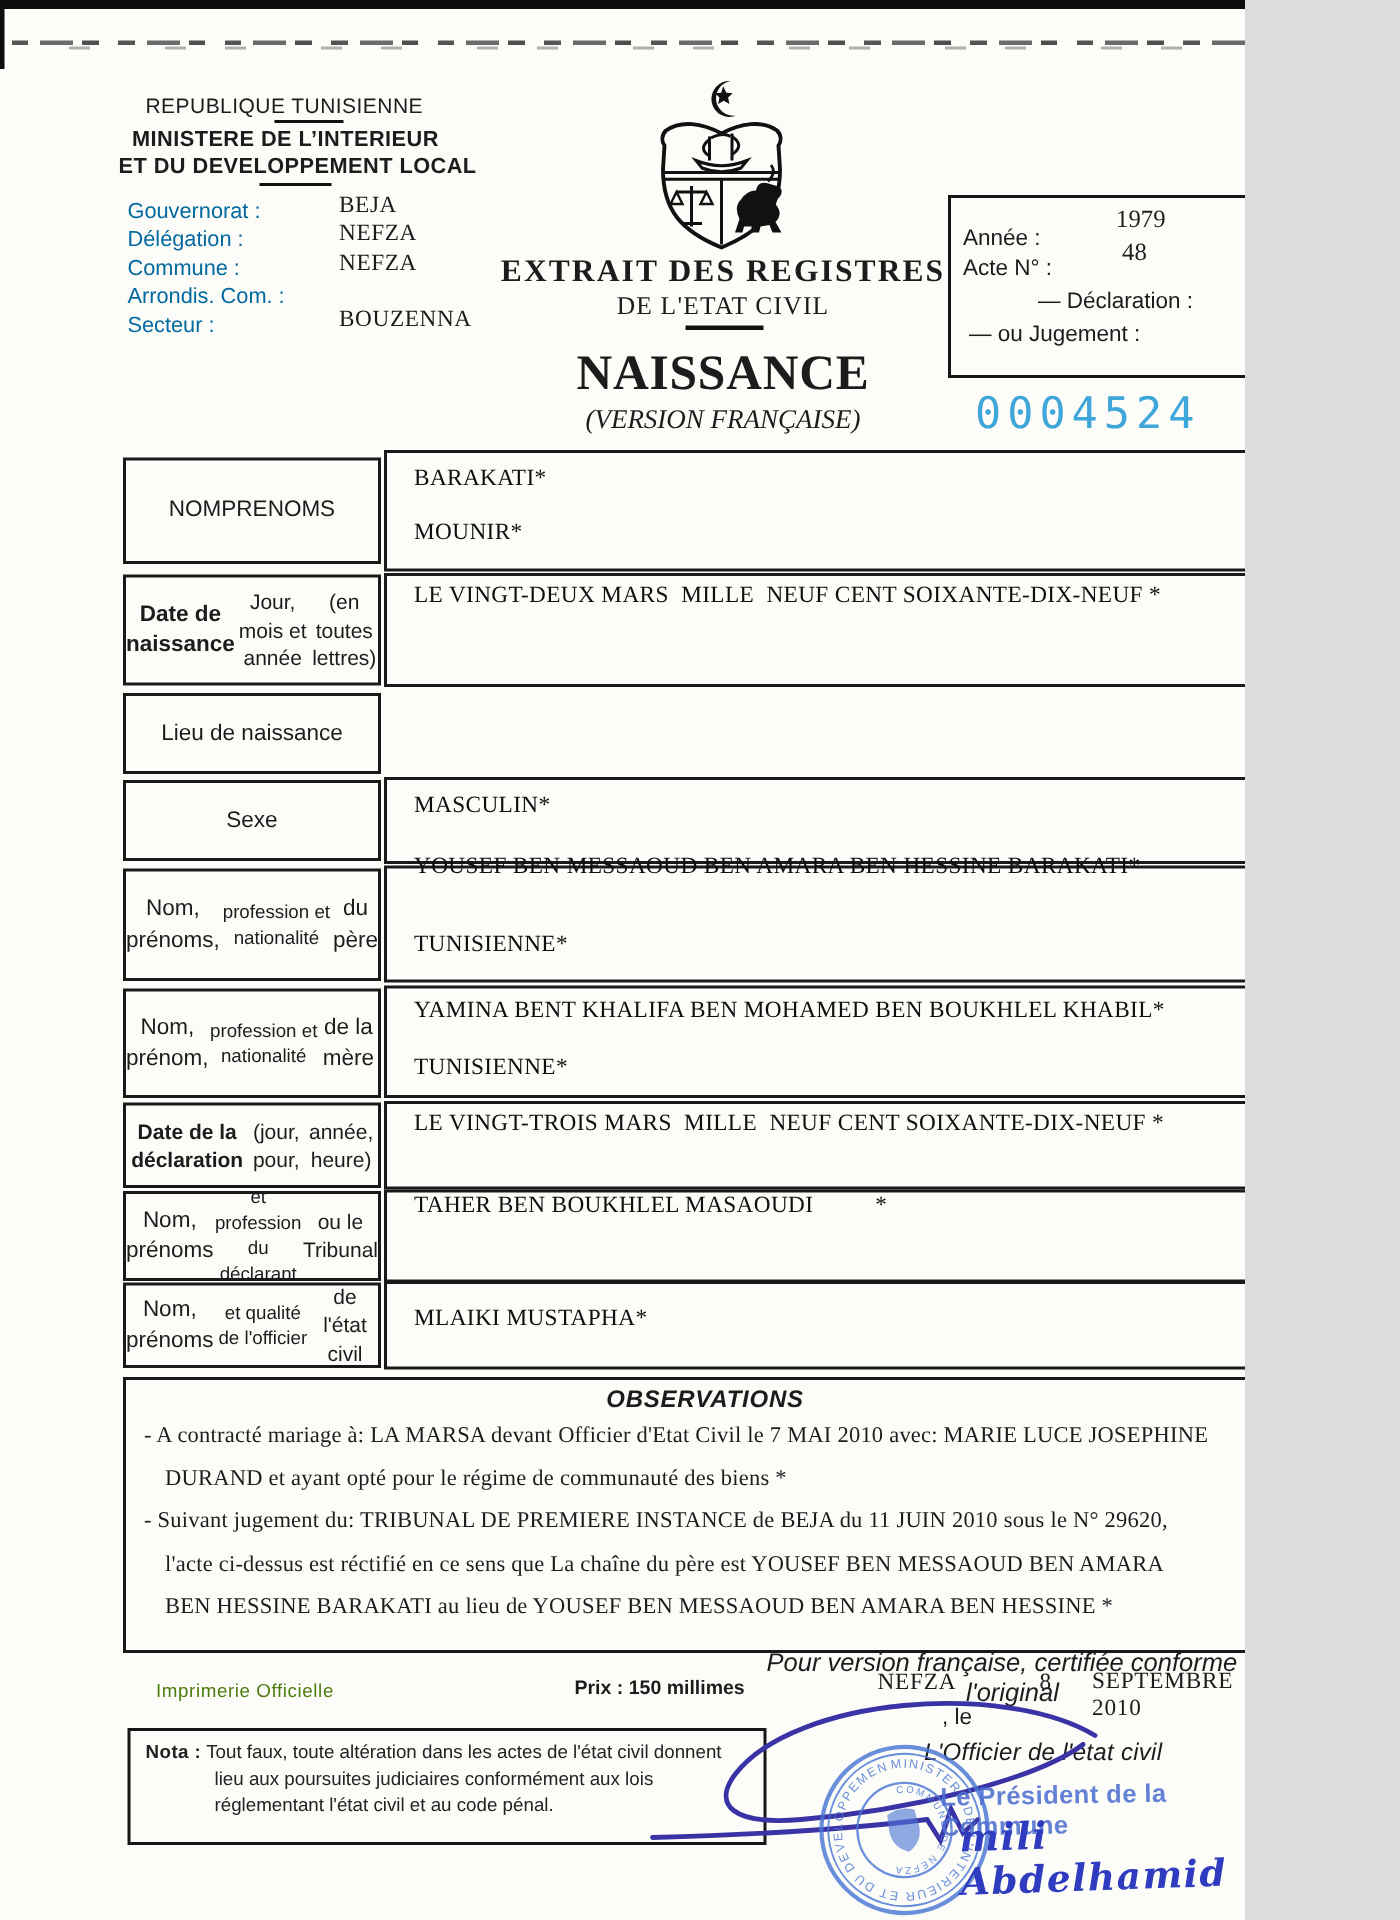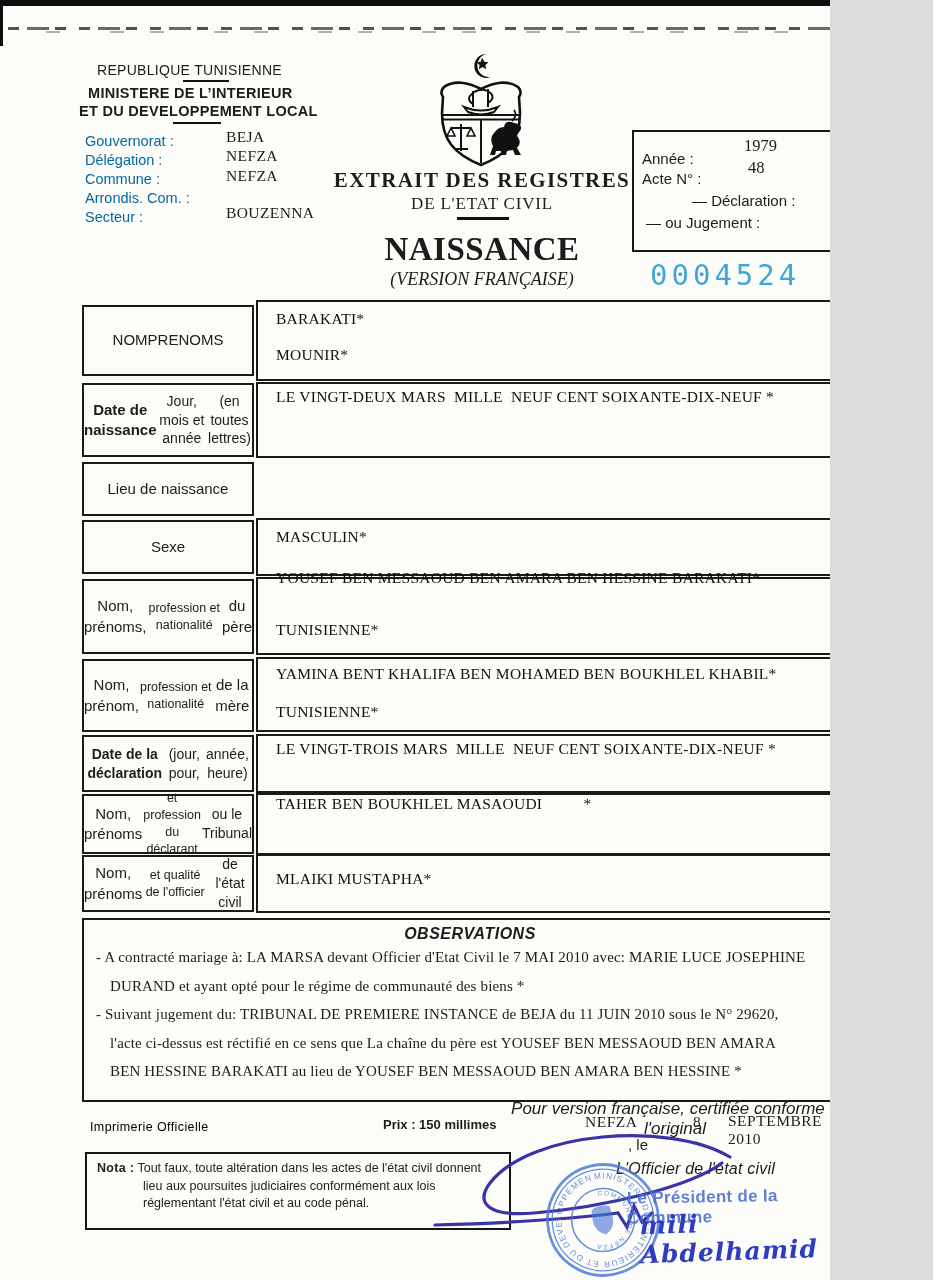--- a/index.html
+++ b/index.html
@@ -54,21 +54,21 @@
   .r8l{top:794px;height:56px;} .r8v{top:793px;height:58px;}
   .r9l{top:855px;height:53px;} .r9v{top:854px;height:55px;}
 
   
   .obsbox{position:absolute;left:82px;top:918px;width:772px;height:180px;border:2px solid #1a1a1a;}
   .obs-title{text-align:center;font-style:italic;font-weight:bold;font-size:16px;letter-spacing:.5px;margin-top:5px;}
   .obs-line{font-family:"Liberation Serif",serif;font-size:15px;line-height:28.5px;padding-left:12px;letter-spacing:.15px;}
   .obs-line.ind{padding-left:26px;}
 
   
-  .f-impr{position:absolute;left:90px;top:1120px;font-size:12.5px;color:#000000;letter-spacing:.4px;}
+  .f-impr{position:absolute;left:104px;top:1120px;font-size:12.5px;color:#4d7c0f;letter-spacing:.4px;}
   .f-prix{position:absolute;left:383px;top:1117px;font-size:13px;font-weight:600;}
   .f-pour{position:absolute;left:485px;top:1099px;width:380px;text-align:center;font-style:italic;font-size:17px;}
   .f-place{position:absolute;left:585px;top:1113px;font-family:"Liberation Serif",serif;font-size:15.5px;letter-spacing:.5px;}
   .f-day{position:absolute;left:693px;top:1113px;font-family:"Liberation Serif",serif;font-size:15.5px;}
   .f-month{position:absolute;left:728px;top:1112px;font-family:"Liberation Serif",serif;font-size:15.5px;letter-spacing:.5px;}
   .f-le{position:absolute;left:628px;top:1136px;font-size:15px;}
   .f-off{position:absolute;left:616px;top:1160px;font-style:italic;font-size:16px;letter-spacing:.2px;}
 
   .notabox{position:absolute;left:85px;top:1152px;width:422px;height:74px;border:2px solid #161616;}
   .nota-text{margin:6px 10px;font-size:12.5px;line-height:17.5px;padding-left:46px;text-indent:-46px;color:#222;}

